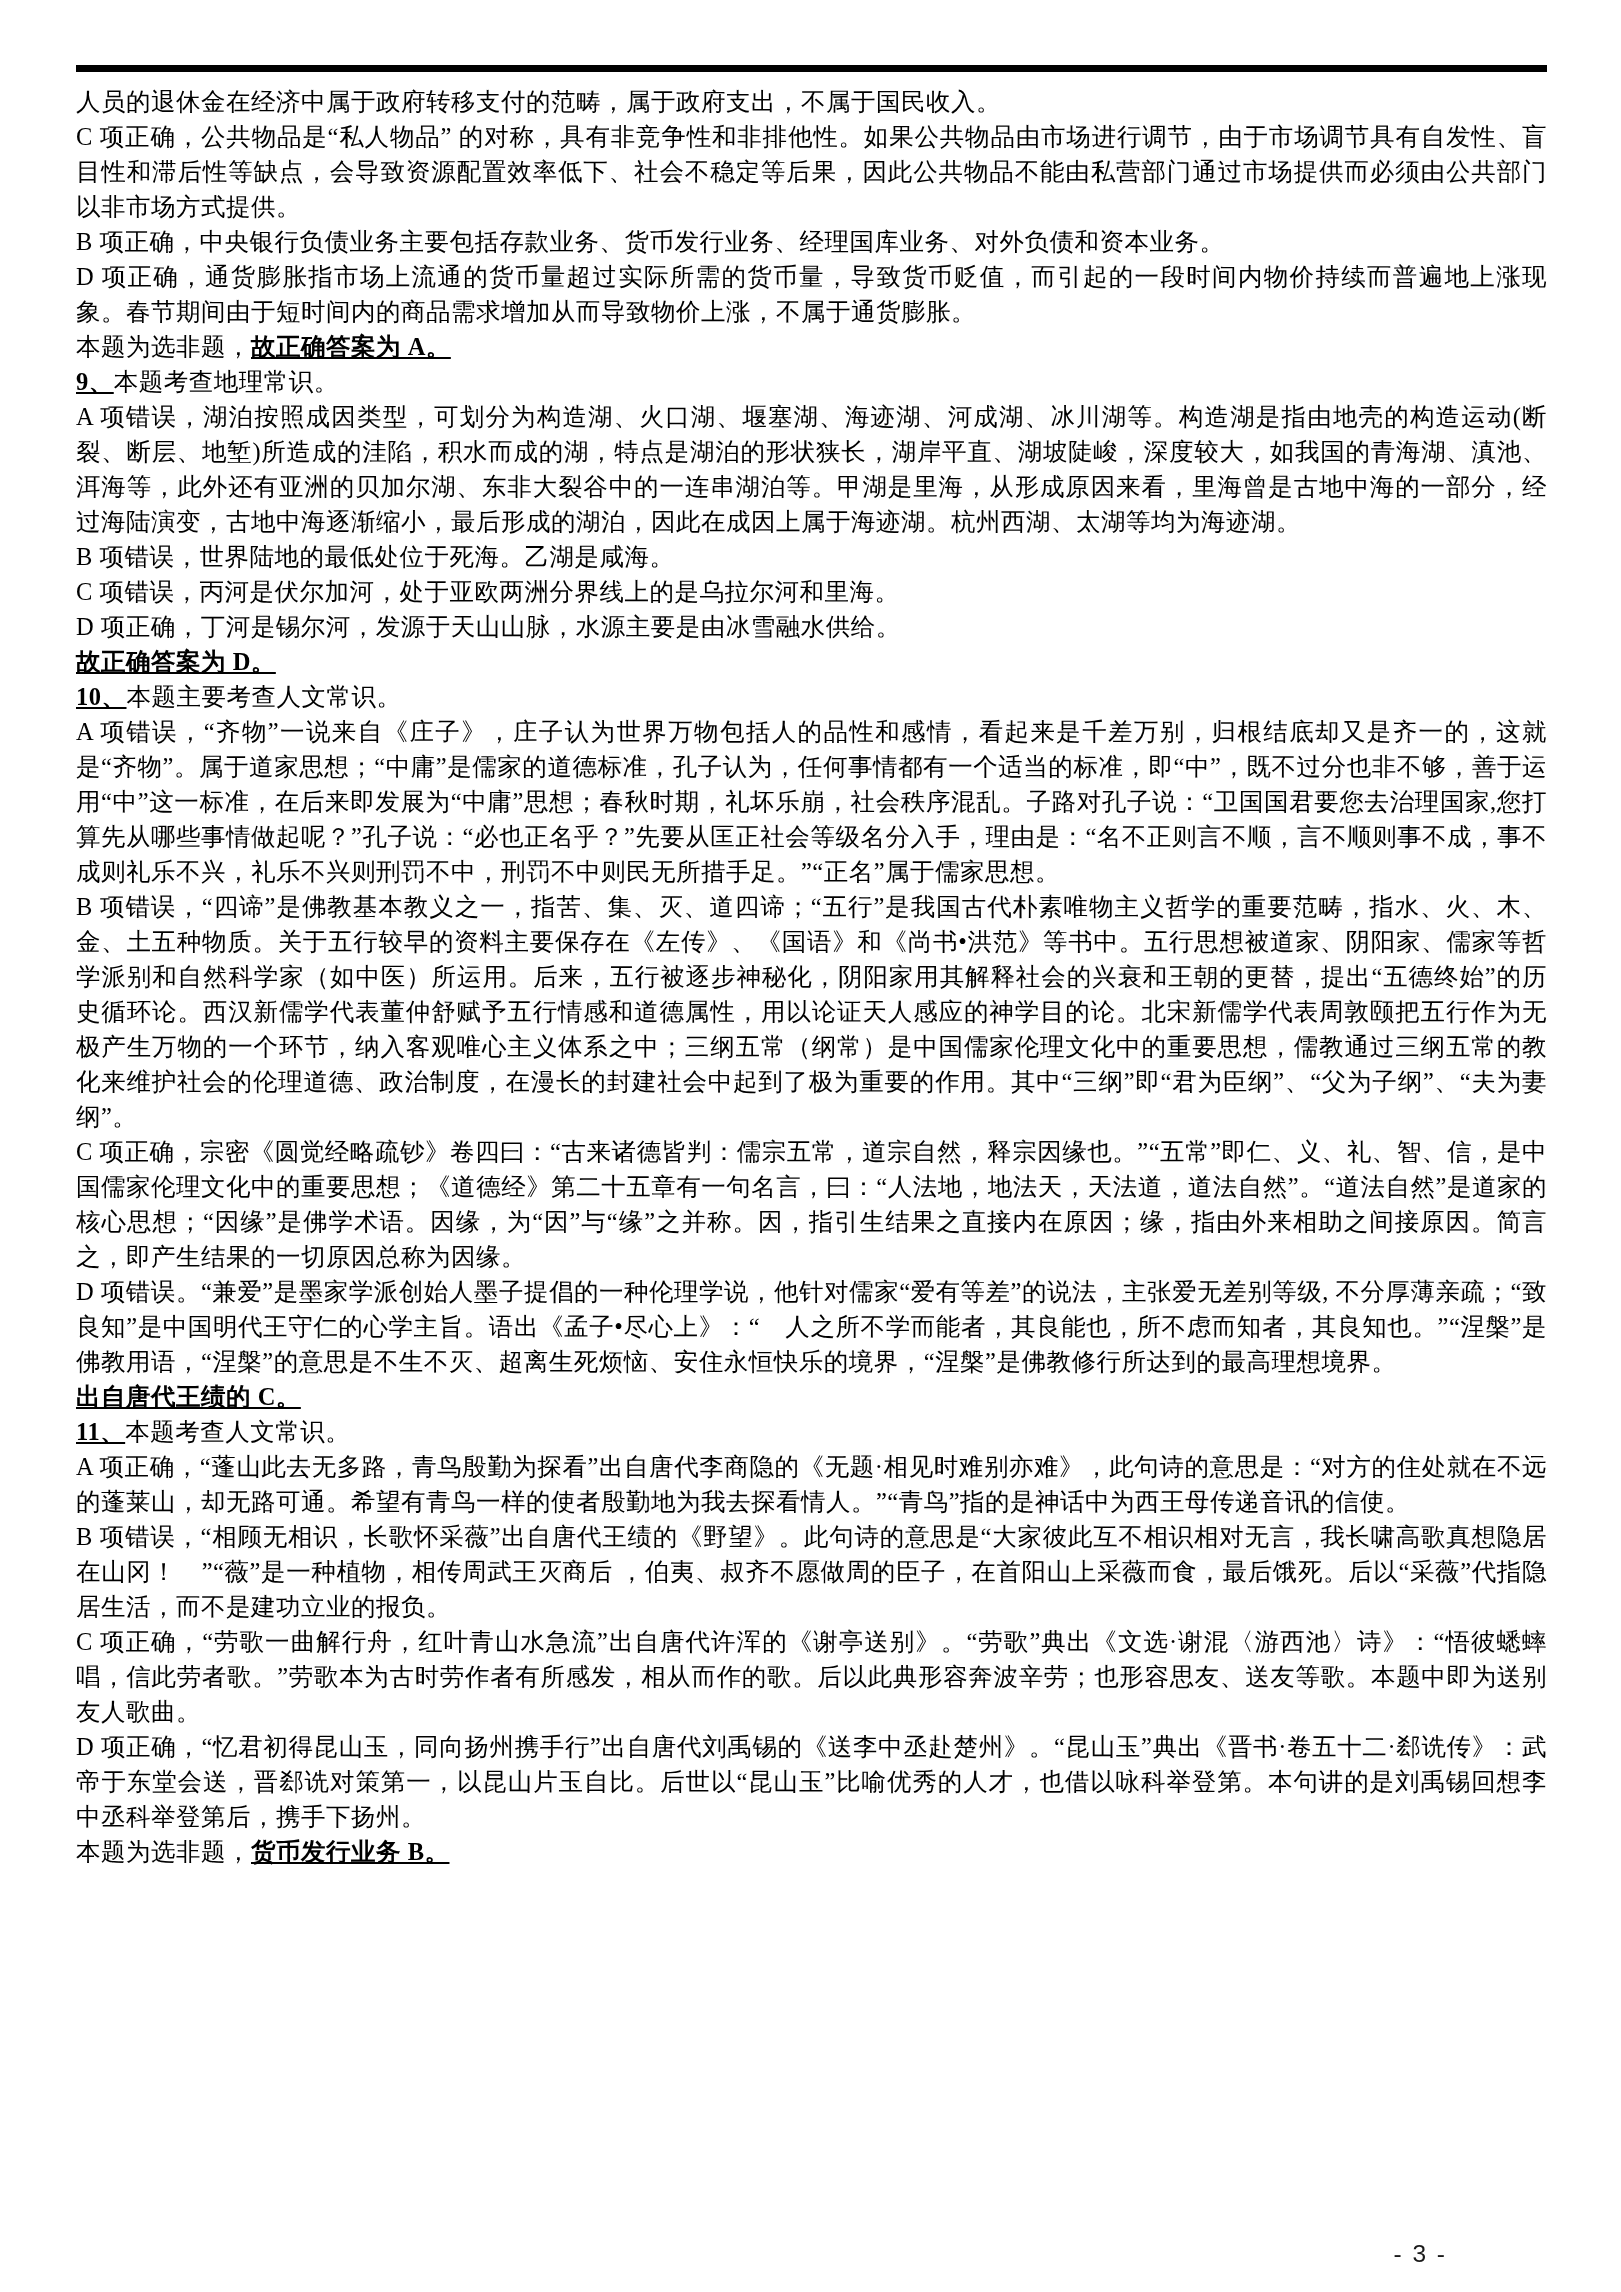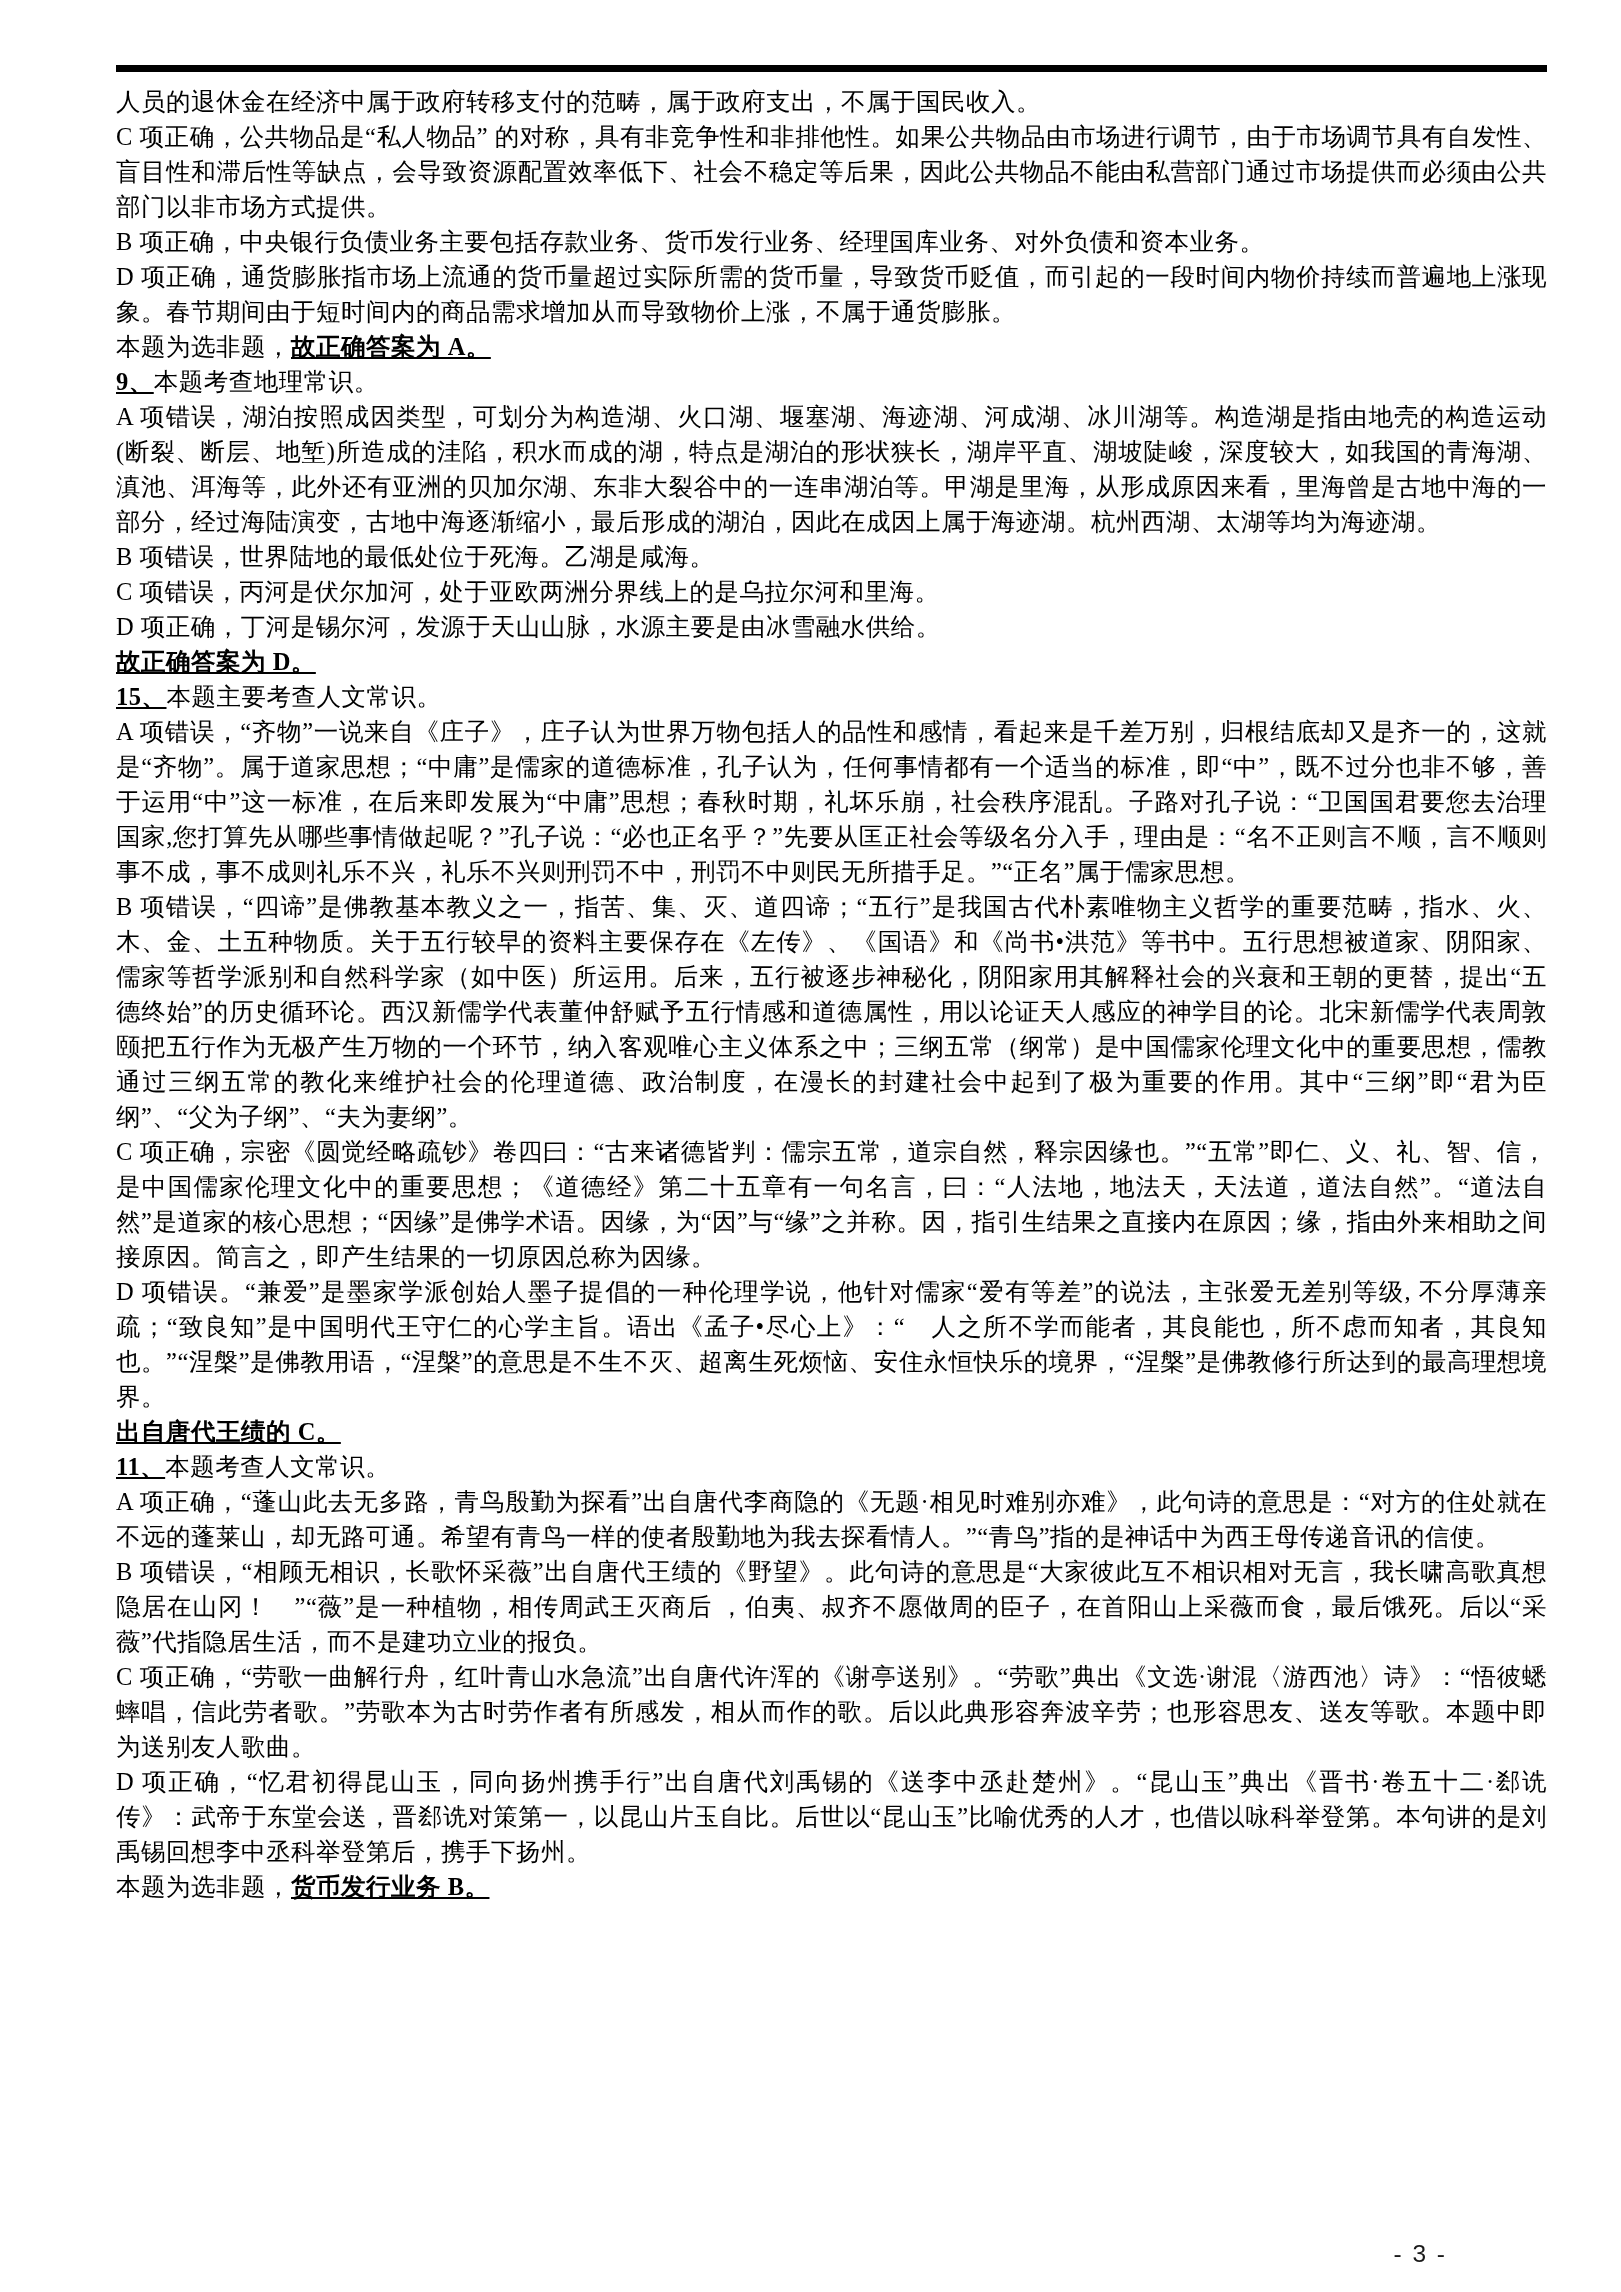--- a/index.html
+++ b/index.html
@@ -2,21 +2,21 @@
 <html><head>
 <meta charset="utf-8">
 <style>
   * { margin: 0; padding: 0; box-sizing: border-box; }
   html, body { background: #ffffff; }
   body { width: 1621px; height: 2293px; position: relative; }
   .page {
     width: 1621px; height: 2293px;
     background: #ffffff;
     position: relative;
-    padding: 65px 74px 0 116px;
+    padding: 65px 74px 0 76px;
     font-family: "Liberation Serif", "DejaVu Serif", serif;
     color: #000000;
   }
   .double-rule {
     height: 4.9px;
     border-top: 4.9px solid #000000;
     border-bottom: 3.9px solid #000000;
     margin-bottom: 11.8px;
   }
   .doc-body {
@@ -47,21 +47,21 @@
       <p class="para"><span>C 项正确，公共物品是“私人物品” 的对称，具有非竞争性和非排他性。如果公共物品由市场进行调节，由于市场调节具有自发性、盲目性和滞后性等缺点，会导致资源配置效率低下、社会不稳定等后果，因此公共物品不能由私营部门通过市场提供而必须由公共部门以非市场方式提供。</span></p>
       <p class="para"><span>B 项正确，中央银行负债业务主要包括存款业务、货币发行业务、经理国库业务、对外负债和资本业务。</span></p>
       <p class="para"><span>D 项正确，通货膨胀指市场上流通的货币量超过实际所需的货币量，导致货币贬值，而引起的一段时间内物价持续而普遍地上涨现象。春节期间由于短时间内的商品需求增加从而导致物价上涨，不属于通货膨胀。</span></p>
       <p class="para"><span>本题为选非题，</span><span class="bold">故正确答案为 A。</span></p>
       <p class="para"><span class="bold">9、</span><span>本题考查地理常识。</span></p>
       <p class="para"><span>A 项错误，湖泊按照成因类型，可划分为构造湖、火口湖、堰塞湖、海迹湖、河成湖、冰川湖等。构造湖是指由地壳的构造运动(断裂、断层、地堑)所造成的洼陷，积水而成的湖，特点是湖泊的形状狭长，湖岸平直、湖坡陡峻，深度较大，如我国的青海湖、滇池、洱海等，此外还有亚洲的贝加尔湖、东非大裂谷中的一连串湖泊等。甲湖是里海，从形成原因来看，里海曾是古地中海的一部分，经过海陆演变，古地中海逐渐缩小，最后形成的湖泊，因此在成因上属于海迹湖。杭州西湖、太湖等均为海迹湖。</span></p>
       <p class="para"><span>B 项错误，世界陆地的最低处位于死海。乙湖是咸海。</span></p>
       <p class="para"><span>C 项错误，丙河是伏尔加河，处于亚欧两洲分界线上的是乌拉尔河和里海。</span></p>
       <p class="para"><span>D 项正确，丁河是锡尔河，发源于天山山脉，水源主要是由冰雪融水供给。</span></p>
       <p class="para"><span class="bold">故正确答案为 D。</span></p>
-      <p class="para"><span class="bold">15、</span><span>本题主要考查人文常识。</span></p>
+      <p class="para"><span class="bold">10、</span><span>本题主要考查人文常识。</span></p>
       <p class="para"><span>A 项错误，“齐物”一说来自《庄子》，庄子认为世界万物包括人的品性和感情，看起来是千差万别，归根结底却又是齐一的，这就是“齐物”。属于道家思想；“中庸”是儒家的道德标准，孔子认为，任何事情都有一个适当的标准，即“中”，既不过分也非不够，善于运用“中”这一标准，在后来即发展为“中庸”思想；春秋时期，礼坏乐崩，社会秩序混乱。子路对孔子说：“卫国国君要您去治理国家,您打算先从哪些事情做起呢？”孔子说：“必也正名乎？”先要从匡正社会等级名分入手，理由是：“名不正则言不顺，言不顺则事不成，事不成则礼乐不兴，礼乐不兴则刑罚不中，刑罚不中则民无所措手足。”“正名”属于儒家思想。</span></p>
       <p class="para"><span>B 项错误，“四谛”是佛教基本教义之一，指苦、集、灭、道四谛；“五行”是我国古代朴素唯物主义哲学的重要范畴，指水、火、木、金、土五种物质。关于五行较早的资料主要保存在《左传》、《国语》和《尚书•洪范》等书中。五行思想被道家、阴阳家、儒家等哲学派别和自然科学家（如中医）所运用。后来，五行被逐步神秘化，阴阳家用其解释社会的兴衰和王朝的更替，提出“五德终始”的历史循环论。西汉新儒学代表董仲舒赋予五行情感和道德属性，用以论证天人感应的神学目的论。北宋新儒学代表周敦颐把五行作为无极产生万物的一个环节，纳入客观唯心主义体系之中；三纲五常（纲常）是中国儒家伦理文化中的重要思想，儒教通过三纲五常的教化来维护社会的伦理道德、政治制度，在漫长的封建社会中起到了极为重要的作用。其中“三纲”即“君为臣纲”、“父为子纲”、“夫为妻纲”。</span></p>
       <p class="para"><span>C 项正确，宗密《圆觉经略疏钞》卷四曰：“古来诸德皆判：儒宗五常，道宗自然，释宗因缘也。”“五常”即仁、义、礼、智、信，是中国儒家伦理文化中的重要思想；《道德经》第二十五章有一句名言，曰：“人法地，地法天，天法道，道法自然”。“道法自然”是道家的核心思想；“因缘”是佛学术语。因缘，为“因”与“缘”之并称。因，指引生结果之直接内在原因；缘，指由外来相助之间接原因。简言之，即产生结果的一切原因总称为因缘。</span></p>
       <p class="para"><span>D 项错误。“兼爱”是墨家学派创始人墨子提倡的一种伦理学说，他针对儒家“爱有等差”的说法，主张爱无差别等级, 不分厚薄亲疏；“致良知”是中国明代王守仁的心学主旨。语出《孟子•尽心上》：“　人之所不学而能者，其良能也，所不虑而知者，其良知也。”“涅槃”是佛教用语，“涅槃”的意思是不生不灭、超离生死烦恼、安住永恒快乐的境界，“涅槃”是佛教修行所达到的最高理想境界。</span></p>
       <p class="para"><span class="bold">出自唐代王绩的 C。</span></p>
       <p class="para"><span class="bold">11、</span><span>本题考查人文常识。</span></p>
       <p class="para"><span>A 项正确，“蓬山此去无多路，青鸟殷勤为探看”出自唐代李商隐的《无题·相见时难别亦难》，此句诗的意思是：“对方的住处就在不远的蓬莱山，却无路可通。希望有青鸟一样的使者殷勤地为我去探看情人。”“青鸟”指的是神话中为西王母传递音讯的信使。</span></p>
       <p class="para"><span>B 项错误，“相顾无相识，长歌怀采薇”出自唐代王绩的《野望》。此句诗的意思是“大家彼此互不相识相对无言，我长啸高歌真想隐居在山冈！　”“薇”是一种植物，相传周武王灭商后 ，伯夷、叔齐不愿做周的臣子，在首阳山上采薇而食，最后饿死。后以“采薇”代指隐居生活，而不是建功立业的报负。</span></p>
       <p class="para"><span>C 项正确，“劳歌一曲解行舟，红叶青山水急流”出自唐代许浑的《谢亭送别》。“劳歌”典出《文选·谢混〈游西池〉诗》：“悟彼蟋蟀唱，信此劳者歌。”劳歌本为古时劳作者有所感发，相从而作的歌。后以此典形容奔波辛劳；也形容思友、送友等歌。本题中即为送别友人歌曲。</span></p>
       <p class="para"><span>D 项正确，“忆君初得昆山玉，同向扬州携手行”出自唐代刘禹锡的《送李中丞赴楚州》。“昆山玉”典出《晋书·卷五十二·郄诜传》：武帝于东堂会送，晋郄诜对策第一，以昆山片玉自比。后世以“昆山玉”比喻优秀的人才，也借以咏科举登第。本句讲的是刘禹锡回想李中丞科举登第后，携手下扬州。</span></p>

